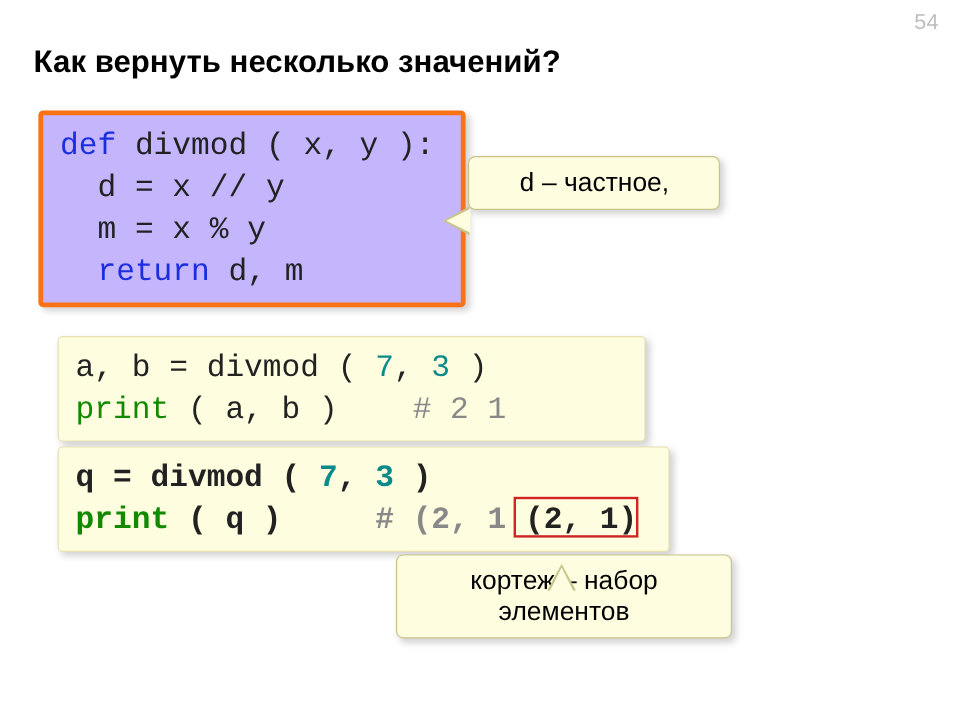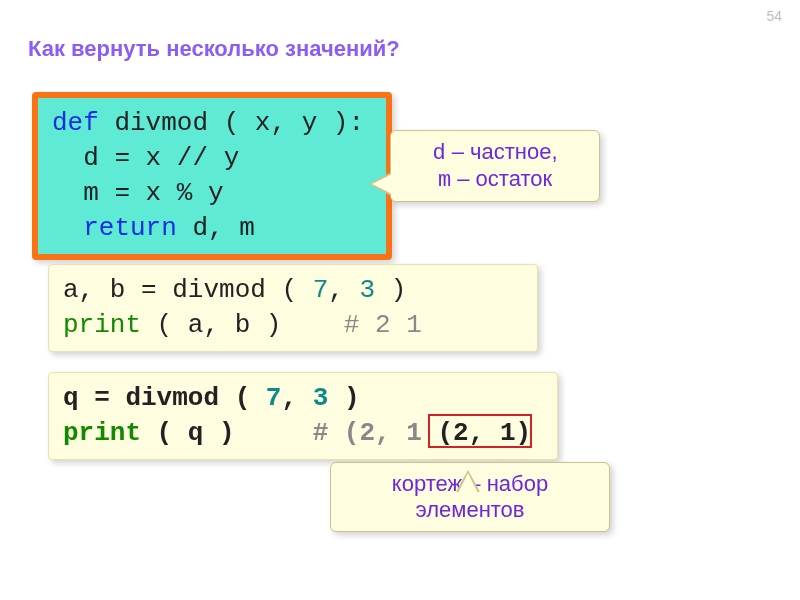--- a/index.html
+++ b/index.html
@@ -10,34 +10,34 @@
     background: #ffffff;
     font-family: Arial, Helvetica, sans-serif;
     position: relative;
     overflow: hidden;
   }
   .page-number {
     position: absolute;
     top: 8px;
     right: 18px;
     color: #bdbdbd;
-    font-size: 14px;
+    font-size: 18px;
   }
   .title {
     position: absolute;
     top: 36px;
     left: 28px;
-    font-size: 22px;
+    font-size: 26px;
     font-weight: bold;
-    color: #8b5cf6;
+    color: #000000;
   }
   .code-block {
     position: absolute;
-    background: #5eead4;
-    border: 6px solid #f97316;
+    background: #c4b5fd;
+    border: 4px solid #f97316;
     border-radius: 4px;
     font-family: Consolas, "Courier New", monospace;
     font-size: 26px;
     line-height: 1.35;
     color: #222;
     white-space: pre;
     box-shadow: 3px 3px 6px rgba(0,0,0,0.18);
     padding: 8px 14px;
   }
   .yellow-block {
@@ -52,21 +52,21 @@
   
   .callout {
     position: absolute;
     background: #fffde0;
     border: 1px solid #c9c48a;
     border-radius: 6px;
     box-shadow: 3px 3px 6px rgba(0,0,0,0.18);
     font-family: Arial, Helvetica, sans-serif;
     font-size: 22px;
     text-align: center;
-    color: #6d28d9;
+    color: #000000;
     padding: 8px 14px;
   }
   .callout .mono { font-family: Consolas, "Courier New", monospace; }
 
   
   .tail {
     position: absolute;
     width: 0; height: 0;
   }
   
@@ -106,28 +106,25 @@
 
 <div class="code-block" style="left:32px; top:92px; width:320px;"><span class="kw-blue">def</span><span> divmod ( x, y ):</span>
 <span>  d = x // y</span>
 <span>  m = x % y</span>
 <span class="kw-blue">  return</span><span> d, m</span></div>
 
 <div class="callout" style="left:390px; top:130px; width:180px;">
   <div>
     <span class="mono">d</span><span> – частное,</span>
   </div>
-  <div>
-    <span class="mono">m</span><span> – остаток</span>
-  </div>
 </div>
 <div class="tail tail-left-outer" style="left:369px; top:172px;"></div>
 <div class="tail tail-left-inner" style="left:372px; top:174px;"></div>
 
-<div class="code-block yellow-block" style="left:48px; top:264px; width:460px;"><span>a, b = divmod ( </span><span class="kw-teal">7</span><span>, </span><span class="kw-teal">3</span><span> )</span>
+<div class="code-block yellow-block" style="left:48px; top:280px; width:460px;"><span>a, b = divmod ( </span><span class="kw-teal">7</span><span>, </span><span class="kw-teal">3</span><span> )</span>
 <span class="kw-green">print</span><span> ( a, b )    </span><span class="kw-comment"># 2 1</span></div>
 
 <div class="code-block yellow-block" style="left:48px; top:372px; width:480px;font-weight:bold;"><span>q = divmod ( </span><span class="kw-teal">7</span><span>, </span><span class="kw-teal">3</span><span> )</span>
 <span class="kw-green">print</span><span> ( q )     </span><span class="kw-comment"># (2, 1</span>&nbsp;<span>(2, 1)</span></div>
 
 <div class="red-box" style="left:428px; top:414px; width:100px; height:30px;"></div>
 
 <div class="callout" style="left:330px; top:462px; width:250px; white-space:pre-line;">кортеж – набор
 элементов</div>
 <div class="tail tail-up-outer" style="left:456px; top:470px;"></div>

